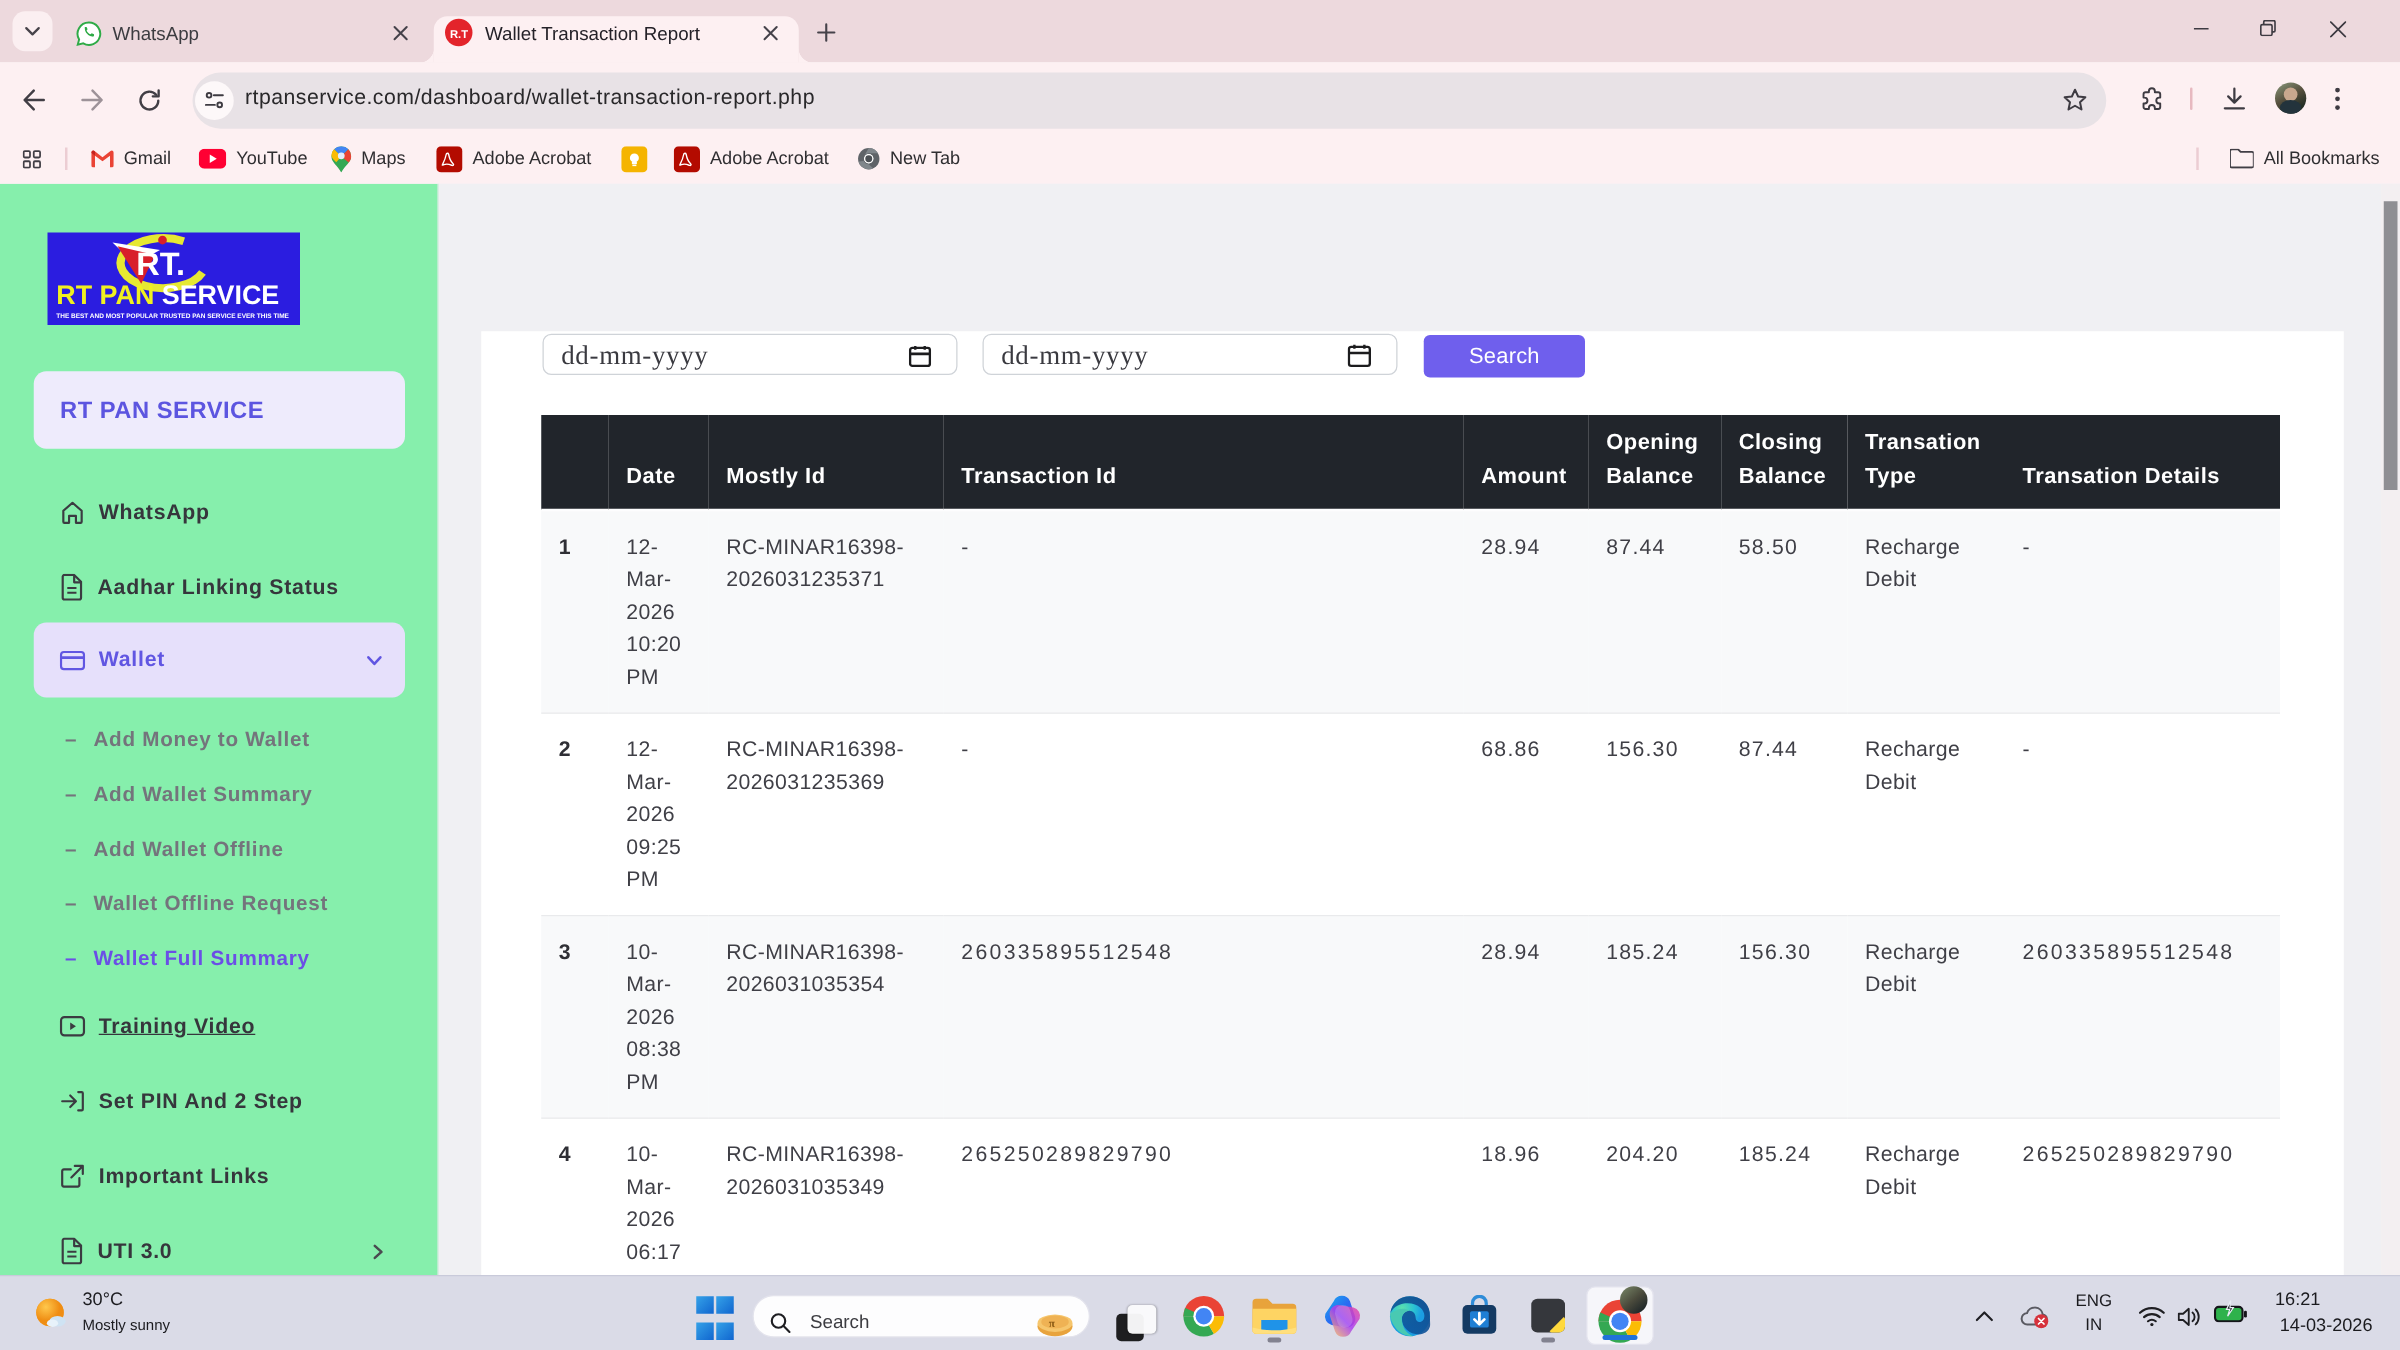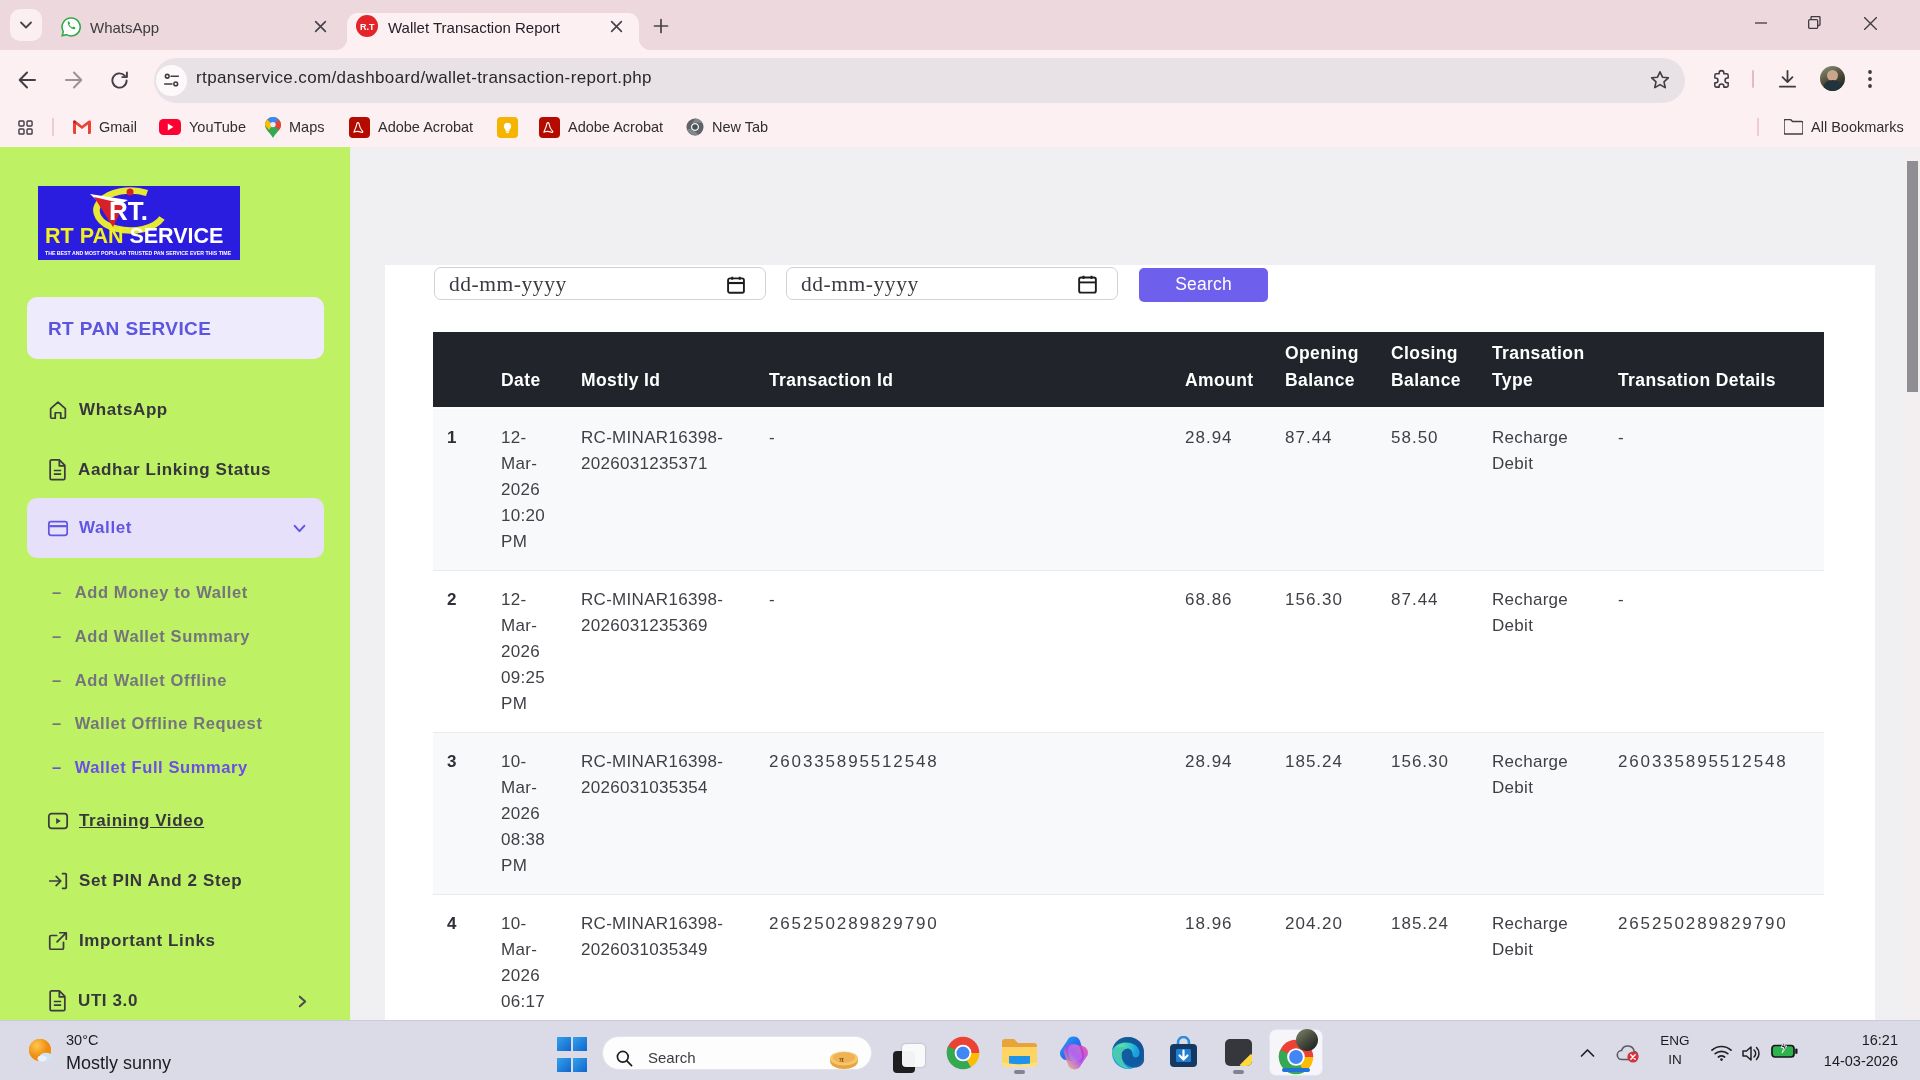--- a/index.html
+++ b/index.html
@@ -17,21 +17,21 @@
   .tabtext { font-size:15px; color:#3c3c40; white-space:nowrap; }
 
   #urlpill { position:absolute; left:154px; top:8px; width:1531px; height:45px; border-radius:23px; background:#e8e2e6; }
   #urltext { position:absolute; left:196px; top:18px; font-size:17px; color:#29282a; letter-spacing:0.38px; }
 
   #bookbar { position:absolute; left:0; top:107px; width:1920px; height:40px; background:#fdf0f2; }
   .bm { position:absolute; top:0; height:40px; display:flex; align-items:center; font-size:14.5px; color:#2f2e31; gap:8px; }
 
   
   #page { position:absolute; left:0; top:147px; width:1920px; height:873px; background:#f0f0f3; overflow:hidden; }
-  #sidebar { position:absolute; left:0; top:0; width:351px; height:873px; background:#bef264; border-right:1px solid #ececef; }
+  #sidebar { position:absolute; left:0; top:0; width:351px; height:873px; background:#86efac; border-right:1px solid #ececef; }
   #mainnav { position:absolute; left:352px; top:0; width:1553px; height:118px; background:#fff; }
   #card { position:absolute; left:385px; top:118px; width:1490px; height:760px; background:#fff; }
   #scrolltrack { position:absolute; left:1905px; top:0; width:15px; height:873px; background:#f3eff1; }
   #scrollthumb { position:absolute; left:1907px; top:14px; width:11px; height:231px; background:#8f8f93; }
 
   .menu-item { position:absolute; left:47px; display:flex; align-items:center; gap:10px; font-size:17px; font-weight:700; color:#36363c; letter-spacing:0.6px; }
   .submenu { position:absolute; left:52px; display:flex; align-items:center; gap:13px; font-size:16.5px; font-weight:700; color:#74747c; letter-spacing:0.6px; }
 
   
   #ttable { position:absolute; left:48px; top:67px; width:1391px; border-collapse:collapse; table-layout:fixed; }
@@ -426,21 +426,21 @@
       <defs>
           <radialGradient id="sungrad" cx="0.35" cy="0.3">
             <stop offset="0%" stop-color="#ffc84d"></stop>
             <stop offset="100%" stop-color="#ef8d13"></stop>
           </radialGradient>
         </defs>
       <ellipse cx="19" cy="20" rx="6.5" ry="4.2" fill="#cfe3f3"></ellipse>
       <ellipse cx="15" cy="21.5" rx="4.5" ry="3" fill="#e8f2fa"></ellipse>
     </svg>
     <div style="position:absolute;left:66px;top:11px;font-size:14.5px;color:#1b1b1f;">30°C</div>
-    <div style="position:absolute;left:66px;top:32px;font-size:18px;color:#1b1b1f;">Mostly sunny</div>
+    <div style="position:absolute;left:66px;top:32px;font-size:12px;color:#1b1b1f;">Mostly sunny</div>
 
     <div style="position:absolute;left:557px;top:16px;width:30px;height:30px;">
       <div style="position:absolute;left:0;top:0;width:14px;height:14px;background:linear-gradient(135deg,#35a2e8,#1065cf);"></div>
       <div style="position:absolute;left:16px;top:0;width:14px;height:14px;background:linear-gradient(135deg,#35a2e8,#1065cf);"></div>
       <div style="position:absolute;left:0;top:21px;width:14px;height:14px;background:linear-gradient(135deg,#35a2e8,#1065cf);"></div>
       <div style="position:absolute;left:16px;top:21px;width:14px;height:14px;background:linear-gradient(135deg,#35a2e8,#1065cf);"></div>
     </div>
 
     <div style="position:absolute;left:602px;top:15px;width:270px;height:34px;border-radius:17px;background:#fdfdfe;border:1px solid #e3e3ec;">
       <svg width="17" height="17" viewBox="0 0 18 18" style="position:absolute;left:13px;top:13px">
@@ -570,17 +570,17 @@
     </svg>
     <svg width="20" height="17" viewBox="0 0 20 17" style="position:absolute;left:1742px;top:24px">
       <path d="M1 6 H4.5 L9 2 V15 L4.5 11 H1Z" fill="none" stroke="#1f1f23" stroke-width="1.5" stroke-linejoin="round"></path>
       <path d="M12 5 a4.5 4.5 0 0 1 0 7 M14.5 2.5 a8.5 8.5 0 0 1 0 12" stroke="#1f1f23" stroke-width="1.5" fill="none" stroke-linecap="round"></path>
     </svg>
     <svg width="27" height="18" viewBox="0 0 27 18" style="position:absolute;left:1771px;top:19px">
       <rect x="1" y="5.5" width="22" height="11.5" rx="3" fill="#2eb24c" stroke="#15151a" stroke-width="1.7"></rect>
       <rect x="24.2" y="8.5" width="2.3" height="5.5" rx="1.1" fill="#15151a"></rect>
       <path d="M13.5 0.5 L10.2 7.5 h2.6 l-1.7 5.5 4.6-7 h-2.7 Z" fill="#15151a" stroke="#e8ecf5" stroke-width="1"></path>
     </svg>
-    <div style="position:absolute;left:1820px;top:11px;width:78px;text-align:right;font-size:14.5px;color:#1b1b1f;">16:21</div>
+    <div style="position:absolute;left:1820px;top:11px;width:78px;font-size:14.5px;color:#1b1b1f;">16:21</div>
     <div style="position:absolute;left:1810px;top:32px;width:88px;text-align:right;font-size:14.5px;color:#1b1b1f;">14-03-2026</div>
   </div>
 
 </div>
 
 </body></html>

